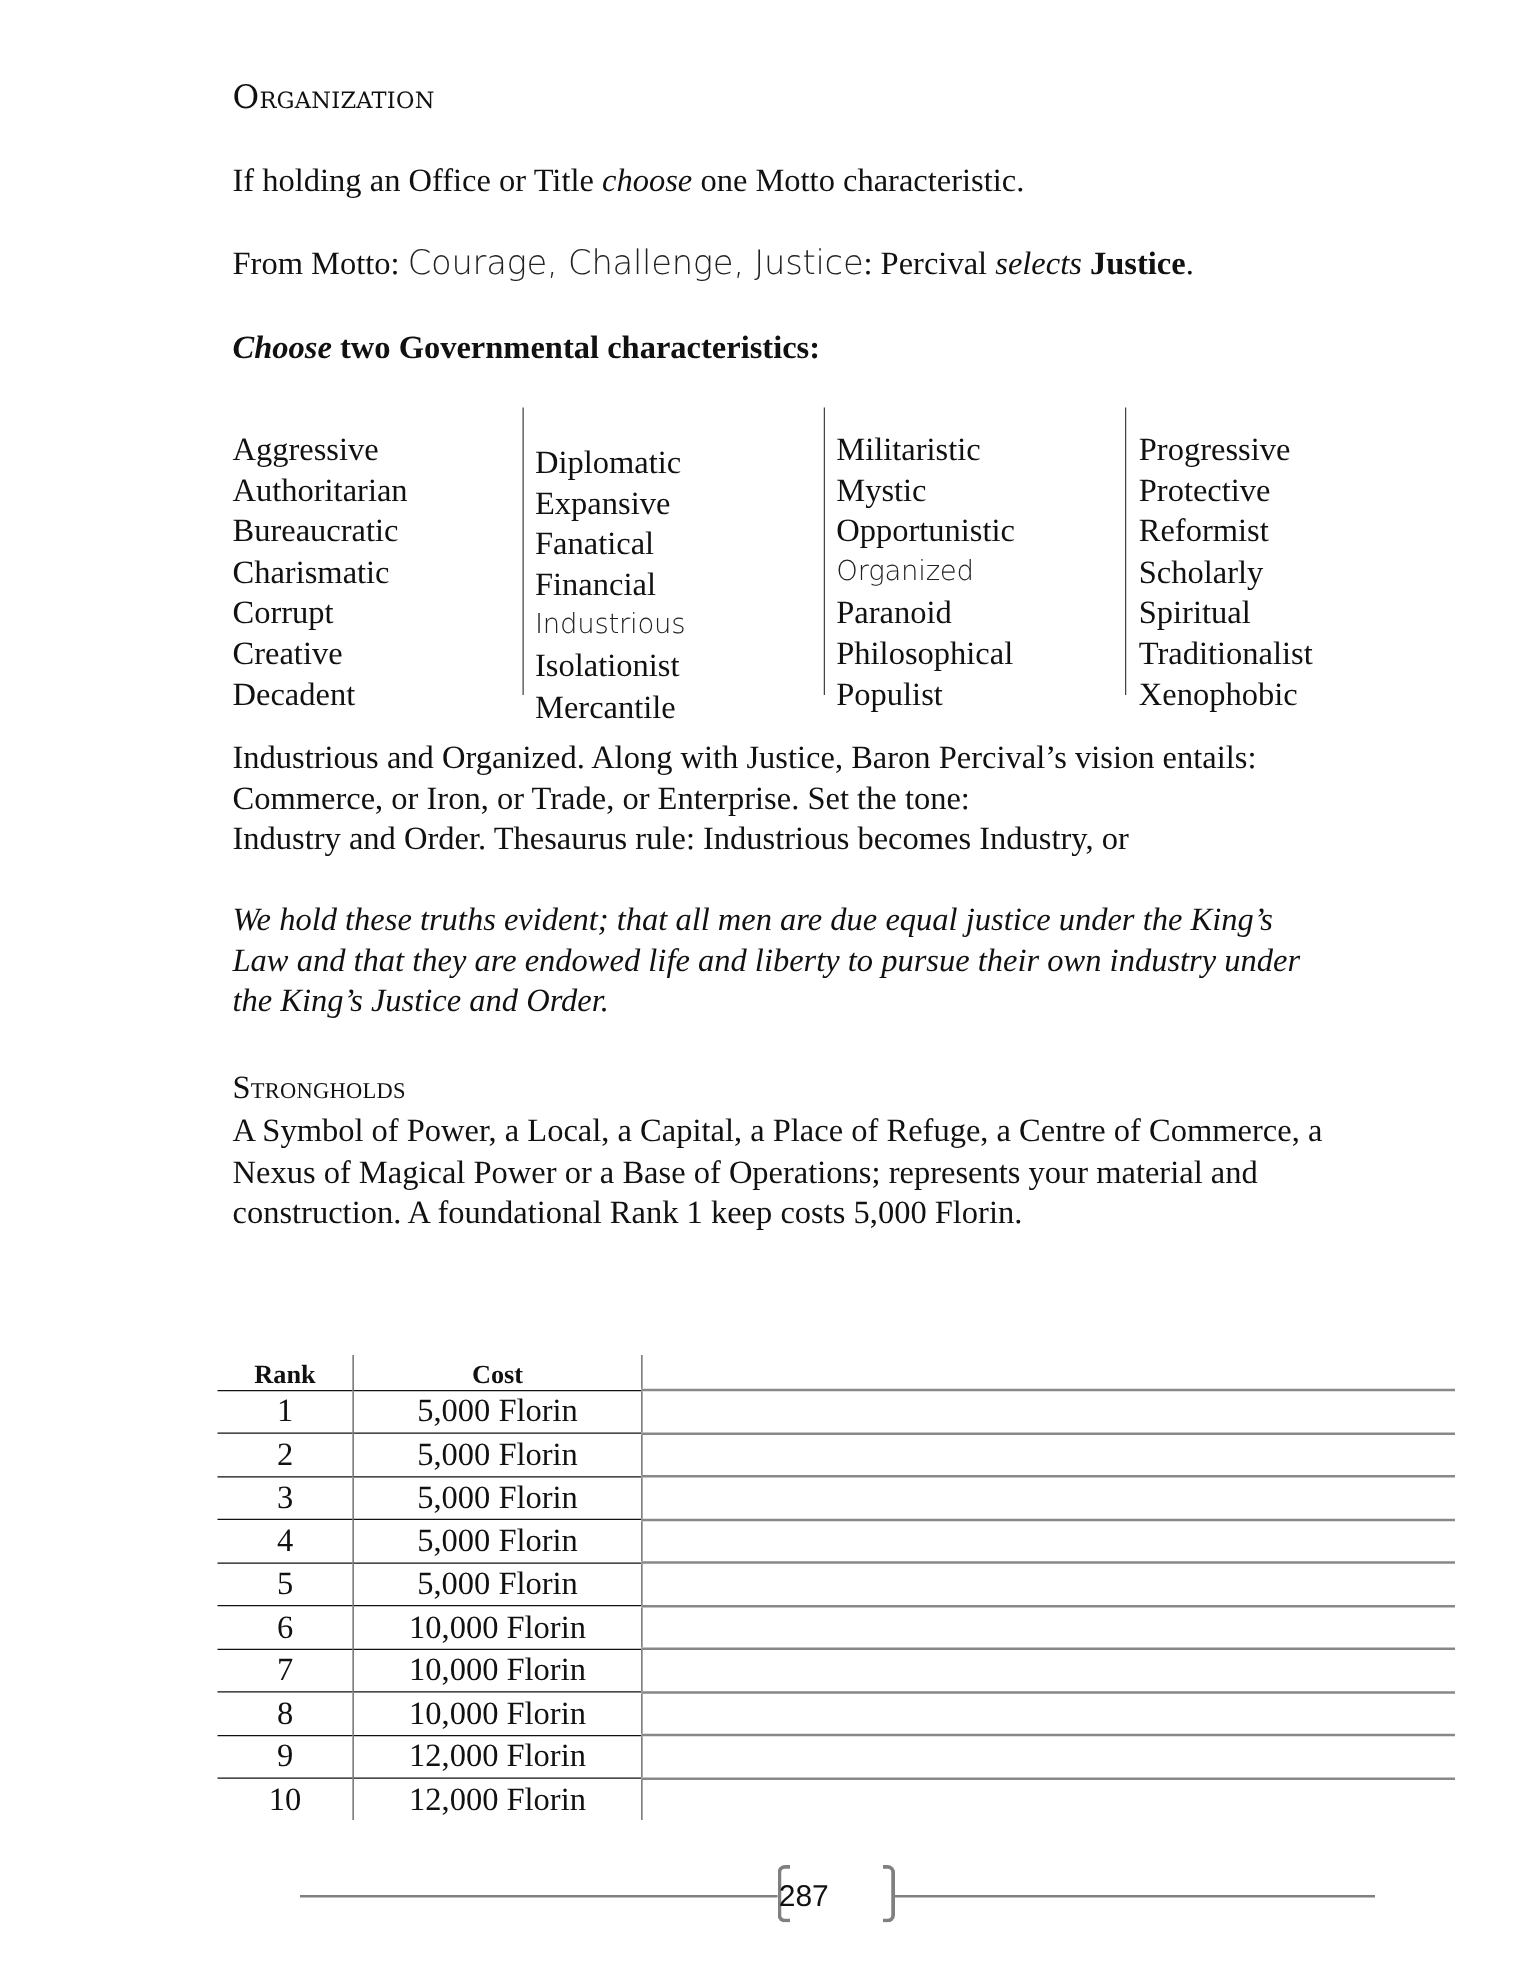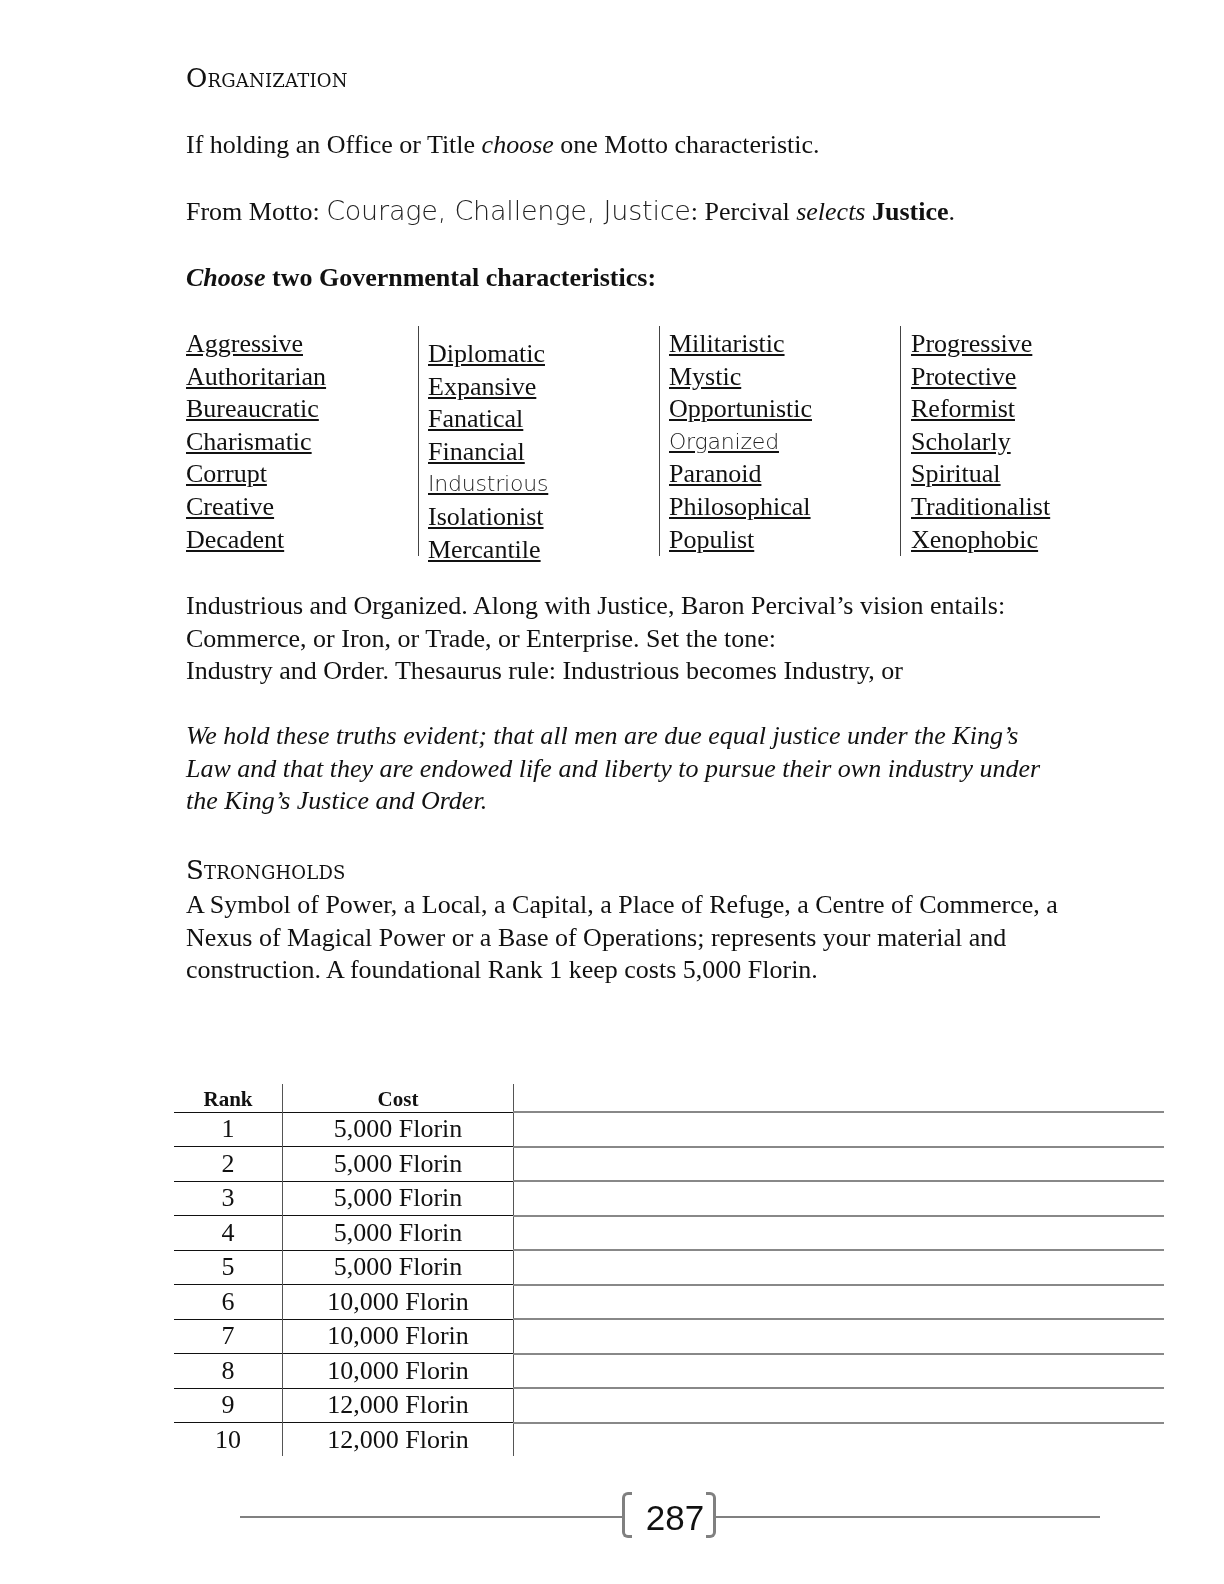--- a/index.html
+++ b/index.html
@@ -18,21 +18,21 @@
       left: 186px; font-size: 26px; line-height: 32.5px; color: #111; white-space: nowrap;
     }
     .hand {
       font-family: "DejaVu Sans", sans-serif; font-size: 27px; font-weight: 300;
       letter-spacing: -0.2px; color: #222; font-style: normal;
     }
     em { font-style: italic; }
     strong { font-weight: bold; }
 
     
-    .char-col { top: 328px; height: 230px; text-decoration: underline; }
+    .char-col { top: 344px; height: 230px; }
     .char-col .item { font-size: 26px; line-height: 32.6px; white-space: nowrap; display: block; }
     .char-col .item.hand { font-size: 22px; line-height: 32.6px; }
     .divider { top: 326px; width: 1px; height: 230px; background: #444; }
 
     
     table.ranks {
       position: absolute; left: 174px; top: 1084px; border-collapse: collapse;
       font-family: "Liberation Serif", serif;
     }
     table.ranks th, table.ranks td { padding: 0; text-align: center; }
@@ -43,22 +43,22 @@
     table.ranks td { font-size: 26px; height: 32.5px; line-height: 32px; border-top: 1.5px solid #111; }
     table.ranks tr.last td { border-bottom: none; }
     .c-rank { width: 108px; border-right: 1.5px solid #555; }
     .c-cost { width: 230px; border-right: 1.5px solid #555; }
     .c-notes { width: 650px; }
     table.ranks td.c-notes { border-top: 2px solid #888; }
 
     
     .footer-line { top: 1516px; height: 2px; background: #808080; }
     .page-num {
-      top: 1498px; left: 623px; width: 104px; height: 40px; text-align: center;
-      font-family: "Liberation Sans", sans-serif; font-size: 35px; line-height: 40px; color: #111;
+      top: 1498px; left: 623px; width: 104px; height: 40px; 
+      font-family: "Liberation Sans", sans-serif; font-size: 24px; line-height: 40px; color: #111;
     }
     .bracket { top: 1492px; width: 10px; height: 46px; border: 3px solid #808080; box-sizing: border-box; }
     .bracket.left { left: 622px; border-right: none; border-radius: 6px 0 0 6px; }
     .bracket.right { left: 706px; border-left: none; border-radius: 0 6px 6px 0; }
   </style>
 </head>
 <body>
 
 <div class="abs heading" style="top:63px;">Organization</div>
 
@@ -119,21 +119,21 @@
   <div>Commerce, or Iron, or Trade, or Enterprise.  Set the tone:</div>
   <div>Industry and Order.  Thesaurus rule: Industrious becomes Industry, or</div>
 </div>
 
 <div class="abs para" style="top:720px; font-style:italic;">
   <div>We hold these truths evident; that all men are due equal justice under the King’s</div>
   <div>Law and that they are endowed life and liberty to pursue their own industry under</div>
   <div>the King’s Justice and Order.</div>
 </div>
 
-<div class="abs heading" style="top:855px;">Strongholds</div>
+<div class="abs heading" style="top:855px;font-family:Liberation Serif, serif;">Strongholds</div>
 
 <div class="abs para" style="top:889px;">
   <div>A Symbol of Power, a Local, a Capital, a Place of Refuge, a Centre of Commerce, a</div>
   <div>Nexus of Magical Power or a Base of Operations; represents your material and</div>
   <div>construction.  A foundational Rank 1 keep costs 5,000 Florin.</div>
 </div>
 
 <table class="ranks">
   <thead>
     <tr>

